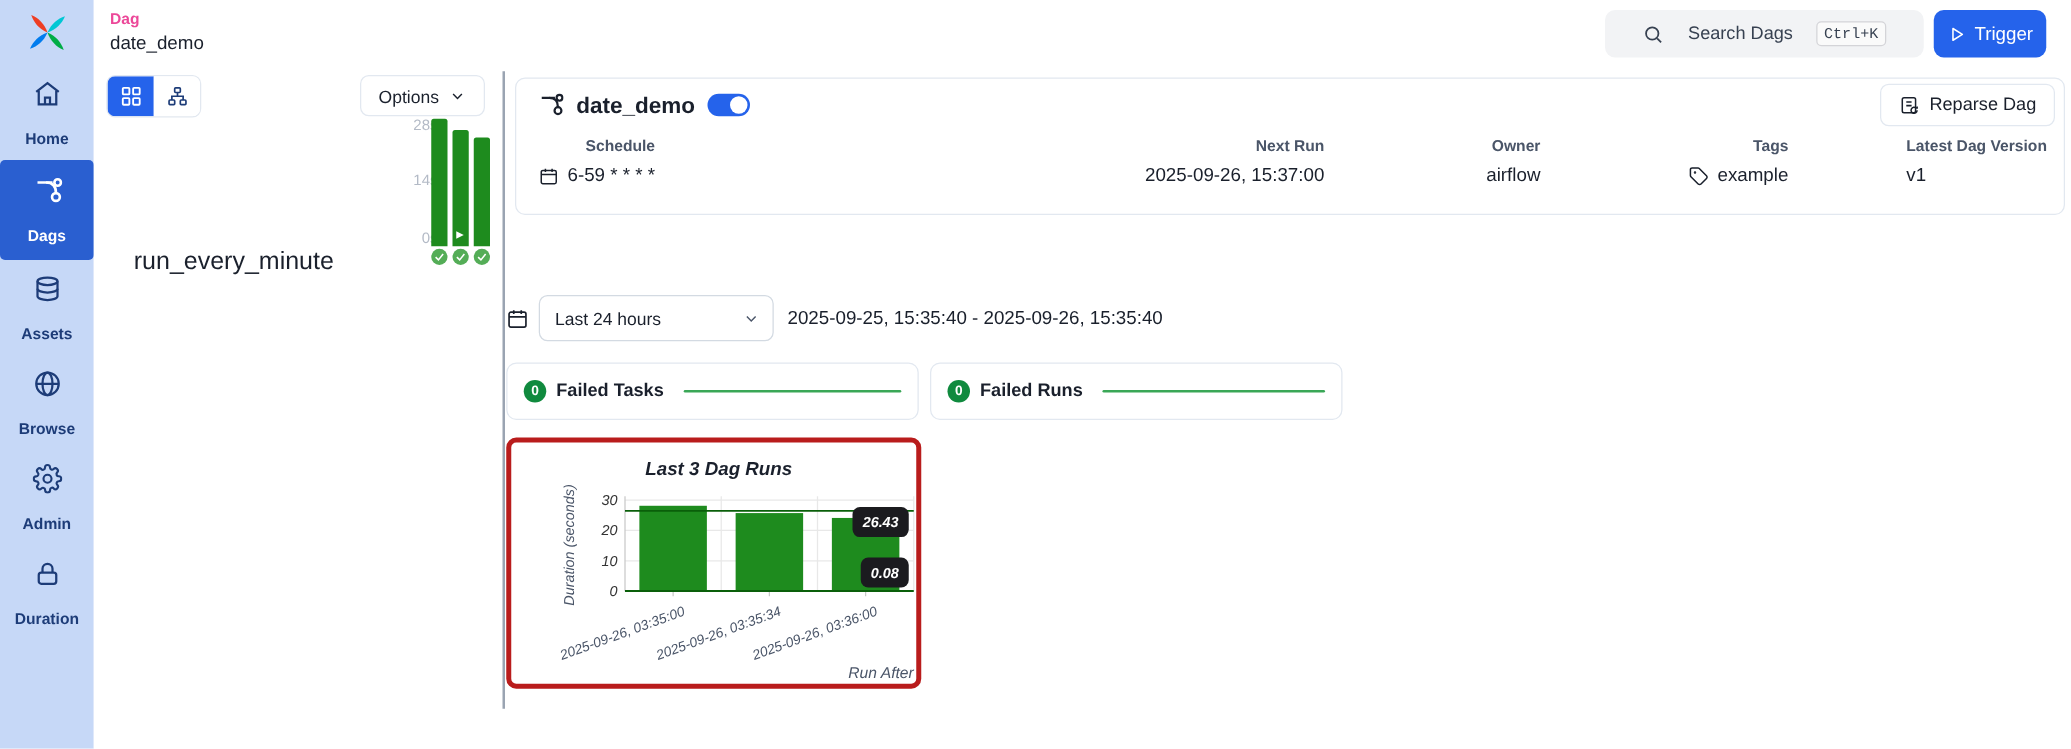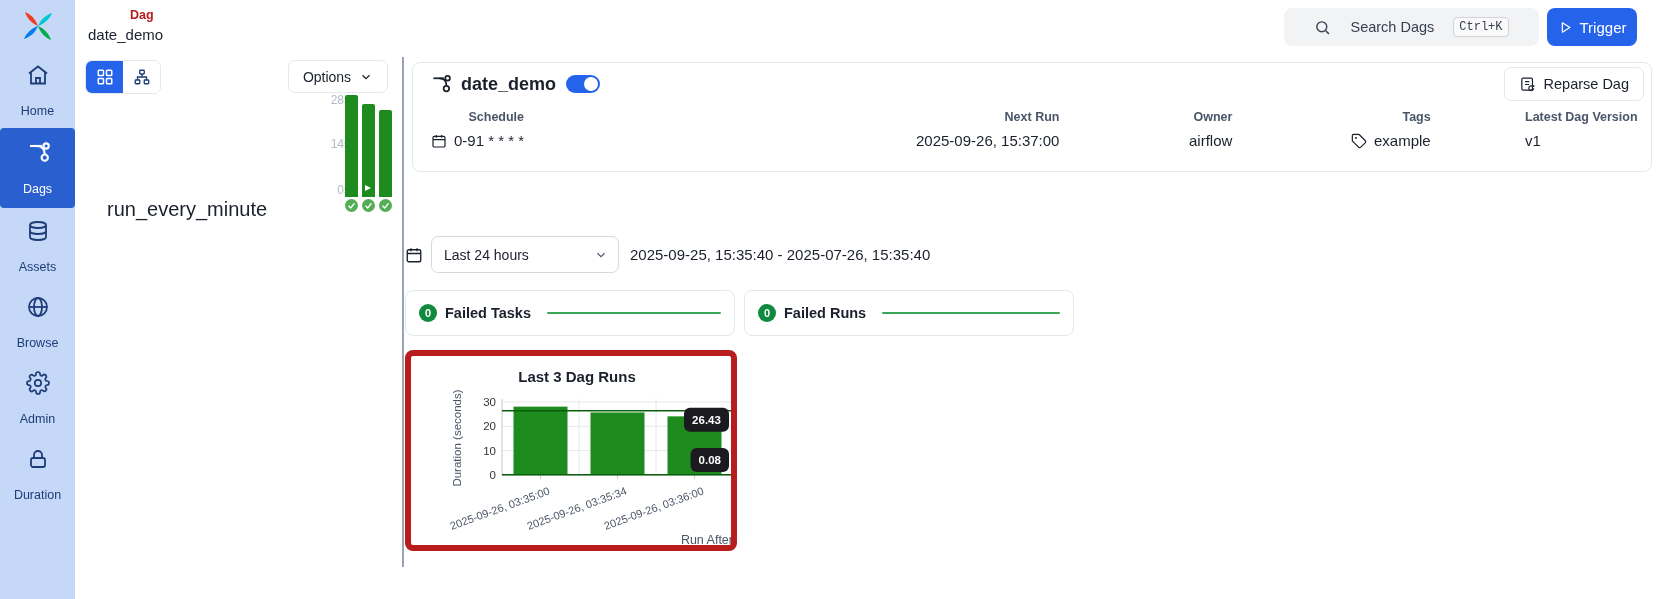--- a/index.html
+++ b/index.html
@@ -7,30 +7,30 @@
     font-family:"Liberation Sans", sans-serif; }
   .app { position:relative; width:1657px; height:599px; background:#fff; }
   svg { display:block; }
 
   
   .sidebar { position:absolute; left:0; top:0; width:75px; height:599px;
     background:var(--sidebar_bg); display:flex; flex-direction:column; }
   .logo { height:52px; display:flex; align-items:center; justify-content:center; cursor:pointer; }
   .nav { display:flex; flex-direction:column; }
   .nav-item { height:76px; display:flex; flex-direction:column; align-items:center;
-    justify-content:center; gap:17px; cursor:pointer; color:var(--sidebar_text); }
+    justify-content:center; gap:17px; cursor:pointer; color:var(--sidebar_text);font-weight:bold; }
   .nav-item .nav-label { font-size:12.5px; }
   .nav-item svg { stroke:var(--sidebar_text); }
   .nav-item.active { height:80px; background:var(--accent_dark); color:#fff; border-radius:4px; }
   .nav-item.active svg { stroke:#fff; }
 
   
   .top-header { position:absolute; left:75px; top:0; width:1582px; height:55px; background:#fff; }
   .breadcrumb-wrap { position:absolute; left:13px; top:8px; }
-  .crumb { font-size:12.5px; font-weight:700; color:#b91c1c;margin-left:42px; }
+  .crumb { font-size:12.5px; font-weight:700; color:#ec4899; }
   .crumb-val { font-size:15px; color:#1a202c; margin-top:4px; }
   .header-right { position:absolute; right:20px; top:8px; display:flex; gap:8px; }
   .search-box { width:255px; height:38px; background:#f2f3f5; border-radius:8px;
     display:flex; align-items:center; justify-content:center; gap:19px; cursor:text; }
   .search-box .ph { font-size:14.5px; color:#374151; }
   .kbd { font-family:"Liberation Mono", monospace; font-size:12px; color:#374151;
     border:1px solid #d4d4d8; border-radius:4px; padding:2px 5px; background:#fafafa; }
   .trigger-btn { width:90px; height:38px; background:var(--accent); color:#fff; border:none;
     border-radius:8px; font-size:15px; display:flex; align-items:center; justify-content:center;
     gap:7px; cursor:pointer; font-family:inherit; }
@@ -92,21 +92,21 @@
   .range-text { margin-left:11px; font-size:15px; color:#1a202c; }
 
   .stat-card { position:absolute; top:235px; width:330px; height:46px; border:1px solid #e2e8f0;
     border-radius:8px; background:#fff; display:flex; align-items:center; padding:0 13px; gap:8px; }
   .stat-badge { width:18px; height:18px; border-radius:50%; background:var(--success); color:#fff;
     font-size:11px; font-weight:700; display:flex; align-items:center; justify-content:center; flex:none; }
   .stat-label { font-size:14.5px; font-weight:700; color:#1a202c; white-space:nowrap; }
   .stat-line { flex:1; height:2.5px; background:var(--line_green); margin-left:8px; border-radius:2px; }
 
   .chart-card { position:absolute; left:3px; top:295px; width:332px; height:201px;
-    border:6px solid #b91c1c; border-radius:8px; background:#fff; overflow:hidden; }
+    border:4px solid #b91c1c; border-radius:8px; background:#fff; overflow:hidden;font-style:italic; }
   .c-title { font-size:15px; font-weight:700; fill:#1a202c; text-anchor:middle; }
   .c-ylabel { font-size:11.5px; fill:#4a5568; text-anchor:middle; }
   .c-tick { font-size:11.5px; fill:#333; }
   .c-xlab { font-size:11px; fill:#4a5568; }
   .c-badge { font-size:11.5px; font-weight:700; fill:#fff; }
   .c-runafter { font-size:12.5px; fill:#4a5568; text-anchor:end; }
 </style>
 </head>
 <body>
 
@@ -296,21 +296,21 @@
         <span>Reparse Dag</span>
       </button>
 
       <div class="info-col" style="left:18px">
         <div class="info-label">Schedule</div>
         <div class="info-value">
           <svg width="16" height="16" viewBox="0 0 24 24" fill="none" stroke="#1a202c" stroke-width="1.8">
               <rect x="3" y="5" width="18" height="16" rx="2"></rect>
               <path d="M8 3v4M16 3v4M3 10h18"></path>
             </svg>
-          <span>0-91 * * * *</span>
+          <span>6-59 * * * *</span>
         </div>
       </div>
       <div class="info-col" style="left:503px">
         <div class="info-label">Next Run</div>
         <div class="info-value">
             <span>2025-09-26, 15:37:00</span>
           </div>
       </div>
       <div class="info-col" style="left:776px">
         <div class="info-label">Owner</div>
@@ -341,21 +341,21 @@
       <svg width="18" height="18" viewBox="0 0 24 24" fill="none" stroke="#1a202c" stroke-width="1.8">
           <rect x="3" y="5" width="18" height="16" rx="2"></rect>
           <path d="M8 3v4M16 3v4M3 10h18"></path>
         </svg>
       <div class="range-select">
         <span>Last 24 hours</span>
         <svg width="14" height="14" viewBox="0 0 24 24" fill="none" stroke="#4a5568" stroke-width="2">
             <path d="M6 9l6 6 6-6"></path>
           </svg>
       </div>
-      <span class="range-text">2025-09-25, 15:35:40 - 2025-07-26, 15:35:40</span>
+      <span class="range-text">2025-09-25, 15:35:40 - 2025-09-26, 15:35:40</span>
     </div>
 
     <div class="stat-card" style="left:3px">
       <span class="stat-badge">0</span>
       <span class="stat-label">Failed Tasks</span>
       <span class="stat-line"></span>
     </div>
     <div class="stat-card" style="left:342px">
       <span class="stat-badge">0</span>
       <span class="stat-label">Failed Runs</span>

